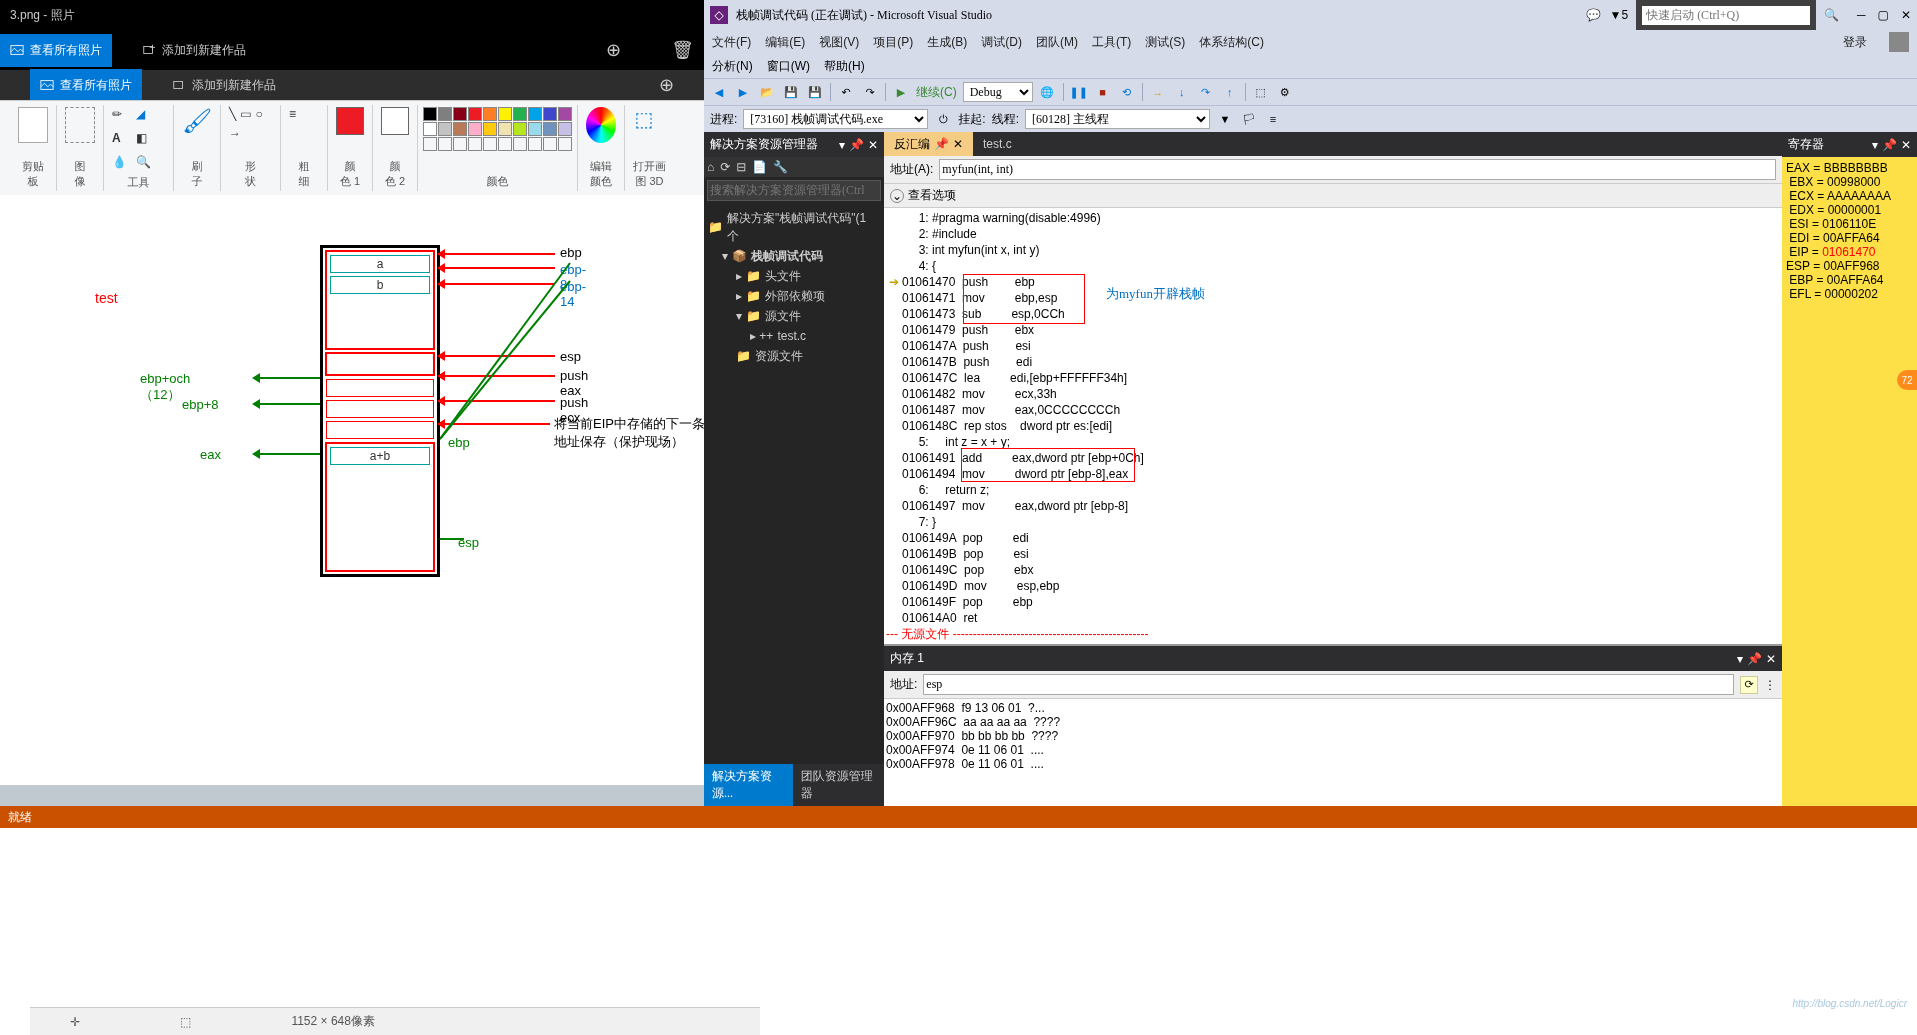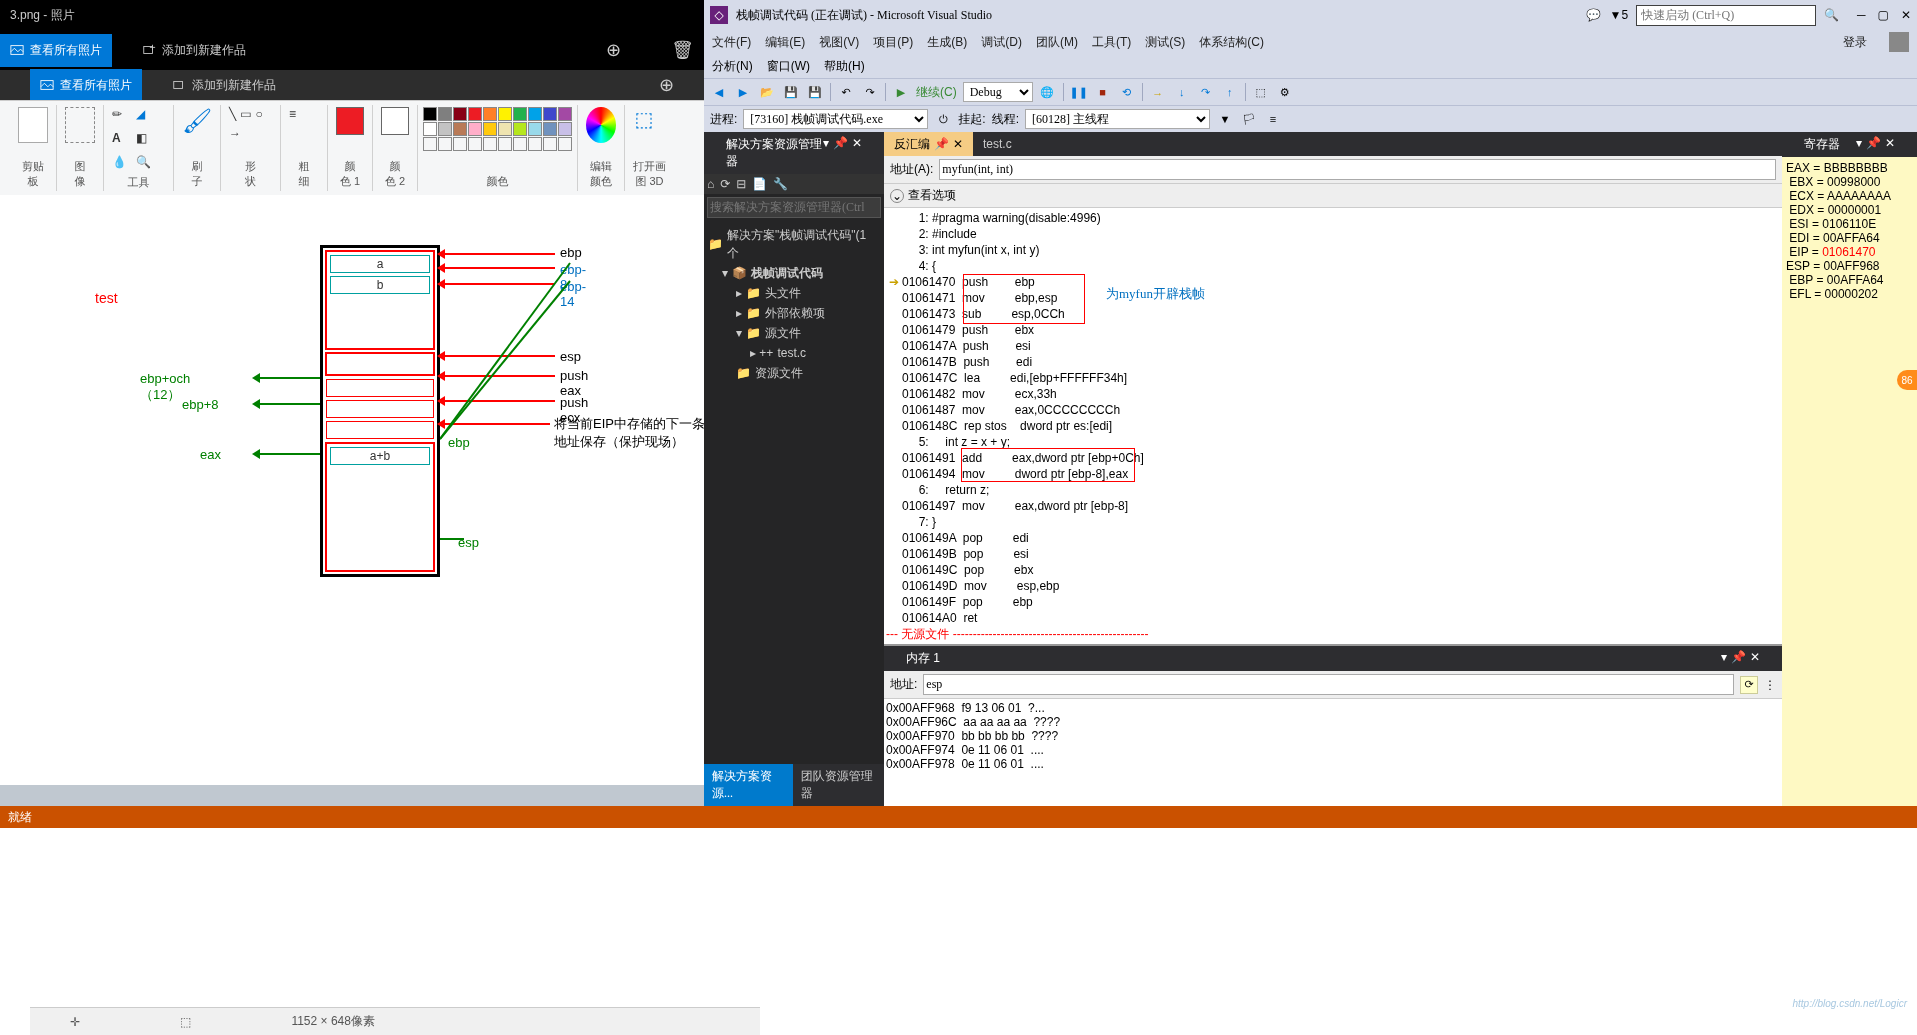--- a/index.html
+++ b/index.html
@@ -31,32 +31,32 @@
 .garrow{position:absolute;height:2px;background:green}
 .garrow::before{content:"";position:absolute;left:-8px;top:-4px;border:5px solid transparent;border-right:8px solid green}
 .glabel{position:absolute;color:green;font-size:13px}
 .dlabel{position:absolute;color:#000;font-size:13px}
 .mlabel{position:absolute;color:red;font-size:14px}
 .vs-app{flex:1;background:#eee;display:flex;flex-direction:column;font-family:Consolas,"Microsoft YaHei"}
 .vs-title{height:30px;background:#d6dbe9;display:flex;align-items:center;padding:0 6px;gap:8px}
 .vs-title-text{flex:1;font-family:"Microsoft YaHei"}
 .win-btns{display:flex;gap:12px;margin-left:10px}
 .vs-logo{width:18px;height:18px;background:#68217a;color:#fff;display:flex;align-items:center;justify-content:center}
-.quicklaunch{width:180px;border:1px solid #404040;background:#fff;padding:2px 4px;color:#0369a1;font-family:"Microsoft YaHei"}
+.quicklaunch{width:180px;border:6px solid #404040;background:#fff;padding:2px 4px;color:#0369a1;font-family:"Microsoft YaHei"}
 .vs-menu{height:24px;background:#d6dbe9;display:flex;align-items:center;padding:0 8px;gap:14px;font-family:"Microsoft YaHei"}
 .vs-menu span{color:#222}
 .vs-menu2{height:24px;background:#d6dbe9;display:flex;align-items:center;padding:0 8px;gap:14px}
 .vs-toolbar{height:28px;background:#d6dbe9;border-top:1px solid #b8bfd4;border-bottom:1px solid #b8bfd4;display:flex;align-items:center;padding:0 6px;gap:6px}
 .tb-btn{width:18px;height:18px;border:1px solid transparent;display:flex;align-items:center;justify-content:center;font-size:11px}
 .tb-sep{width:1px;height:18px;background:#a0a8c0}
 .vs-toolbar select,.vs-row select{border:1px solid #aaa;background:#fff;padding:1px 2px;font-family:"Microsoft YaHei";font-size:12px}
 .vs-row{height:26px;background:#d6dbe9;display:flex;align-items:center;padding:0 6px;gap:6px}
 .vs-body{flex:1;display:flex;min-height:0}
 .sol-panel{width:180px;background:#252526;color:#ccc;display:flex;flex-direction:column}
-.panel-hdr{background:#2d2d30;color:#fff;padding:4px 22px;display:flex;align-items:flex-start;justify-content:space-between;font-family:"Microsoft YaHei"}
+.panel-hdr{background:#2d2d30;color:#fff;padding:4px 6px;display:flex;align-items:center;justify-content:space-between;font-family:"Microsoft YaHei"}
 .panel-hdr-btns{display:flex;gap:4px;font-size:10px}
 .sol-tb{background:#333;padding:3px;display:flex;gap:6px}
 .sol-search{background:#252526;padding:3px}
 .sol-search input{width:100%;background:#3c3c3c;border:1px solid #555;color:#888;padding:2px;font-family:"Microsoft YaHei"}
 .sol-tree{flex:1;padding:4px;font-family:"Microsoft YaHei";line-height:18px}
 .tree-item{padding:1px 0;display:flex;align-items:center;gap:4px}
 .ind1{padding-left:14px}.ind2{padding-left:28px}.ind3{padding-left:42px}
 .sol-tabs{background:#2d2d30;display:flex}
 .sol-tab{padding:4px 8px;color:#ccc;font-family:"Microsoft YaHei"}
 .sol-tab.active{background:#007acc;color:#fff}
@@ -70,21 +70,21 @@
 .disasm{flex:1;background:#fff;font-family:Consolas;font-size:13px;padding:2px;overflow:auto;position:relative;line-height:16px}
 .disasm-line{white-space:pre;color:#000}
 .redbox{position:absolute;border:1px solid red}
 .blue-note{position:absolute;color:#0070c0;font-family:"Microsoft YaHei";font-size:13px}
 .no-src{color:red}
 .bp-gutter{display:inline-block;width:16px;text-align:center}
 .mem-panel{height:162px;display:flex;flex-direction:column;border-top:2px solid #999}
 .mem-body{flex:1;background:#fff;font-family:Consolas;font-size:13px;padding:2px;overflow:auto}
 .mem-line{white-space:pre}
 .reg-panel{width:135px;background:#2d2d30;color:#ccc;display:flex;flex-direction:column}
-.reg-body{flex:1;background:#fef9c3;color:#000;font-family:Consolas;font-size:13px;padding:4px}
+.reg-body{flex:1;background:#fde047;color:#000;font-family:Consolas;font-size:13px;padding:4px}
 .reg-line{white-space:pre}
 .status-bar{height:22px;background:#ca5100;color:#fff;display:flex;align-items:center;padding:0 8px;font-family:"Microsoft YaHei"}
 .watermark{position:fixed;right:10px;bottom:26px;color:#a8c8e0;font-size:10px;font-style:italic}
 .paint-status{height:28px;background:#f0f0f0;border-top:1px solid #ccc;display:flex;align-items:center;padding:0 40px;gap:100px;color:#555}
 .color-grid{display:grid;grid-template-columns:repeat(10,14px);gap:1px}
 .csw{width:14px;height:14px;border:1px solid #888}
 .color-main{width:28px;height:28px;border:1px solid #666}
 .svg-ico{width:14px;height:14px}
 .side-badge{position:fixed;right:0;top:370px;width:20px;height:20px;background:#ff8c1a;border-radius:10px 0 0 10px;color:#fff;font-size:10px;display:flex;align-items:center;justify-content:center}
 </style>
@@ -520,13 +520,13 @@
 </div>
 <div class="status-bar">
   <span>就绪</span>
 </div>
 <div class="paint-status" style="position:absolute;left:30px;bottom:0;width:730px">
   <span>✛</span>
   <span>⬚</span>
   <span>1152 × 648像素</span>
 </div>
 <div class="watermark">http://blog.csdn.net/Logicr</div>
-<div class="side-badge">86</div>
+<div class="side-badge">72</div>
 
 </body></html>

